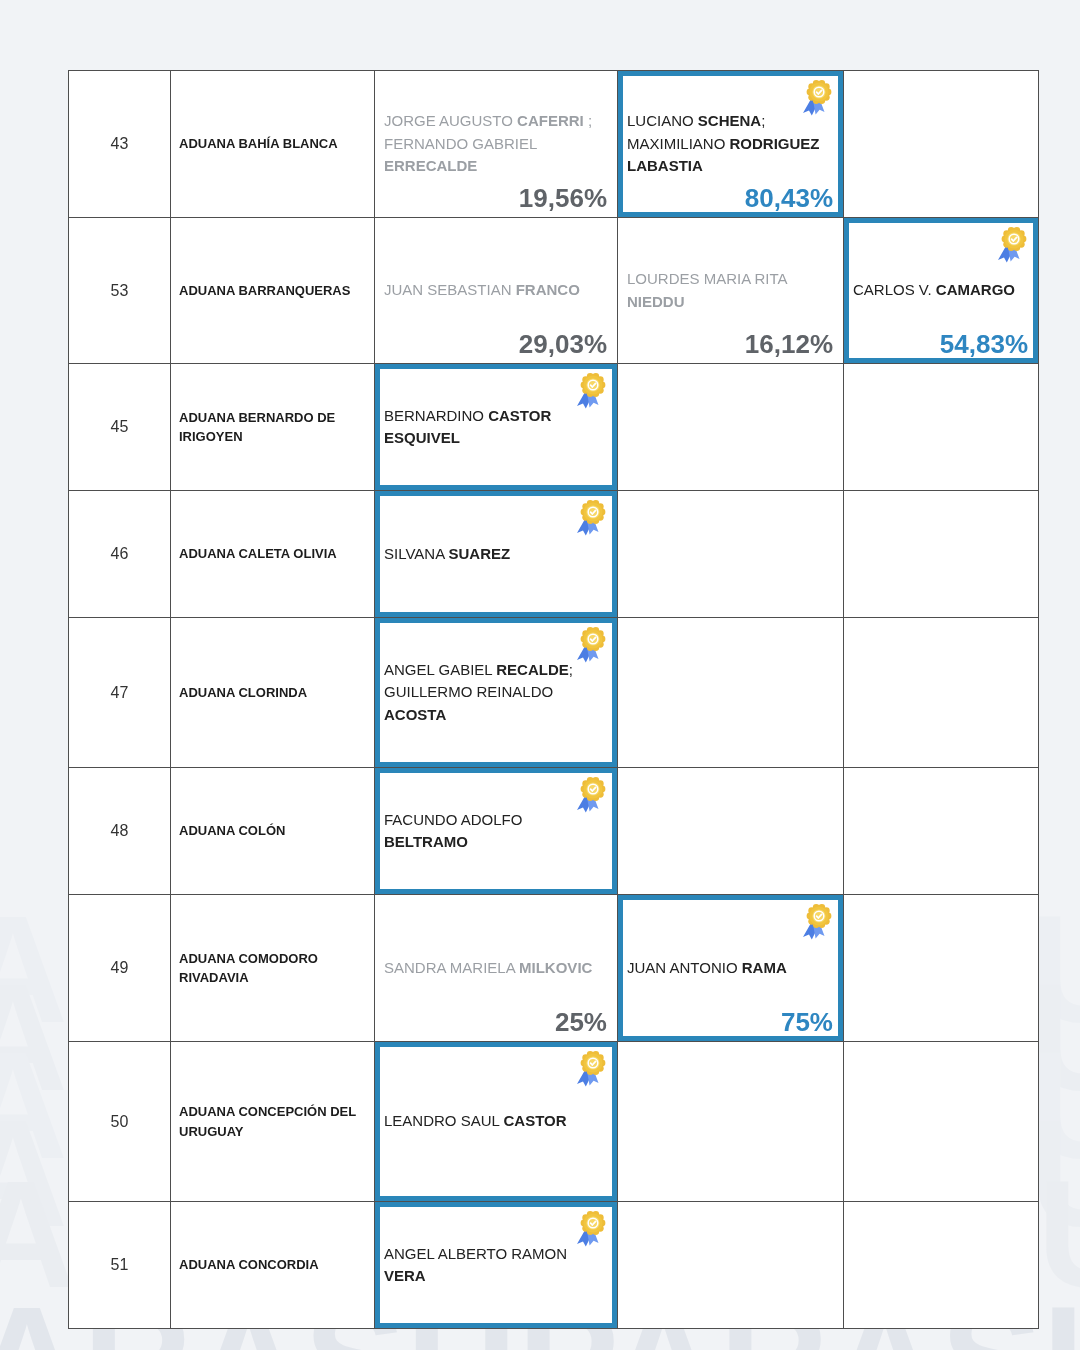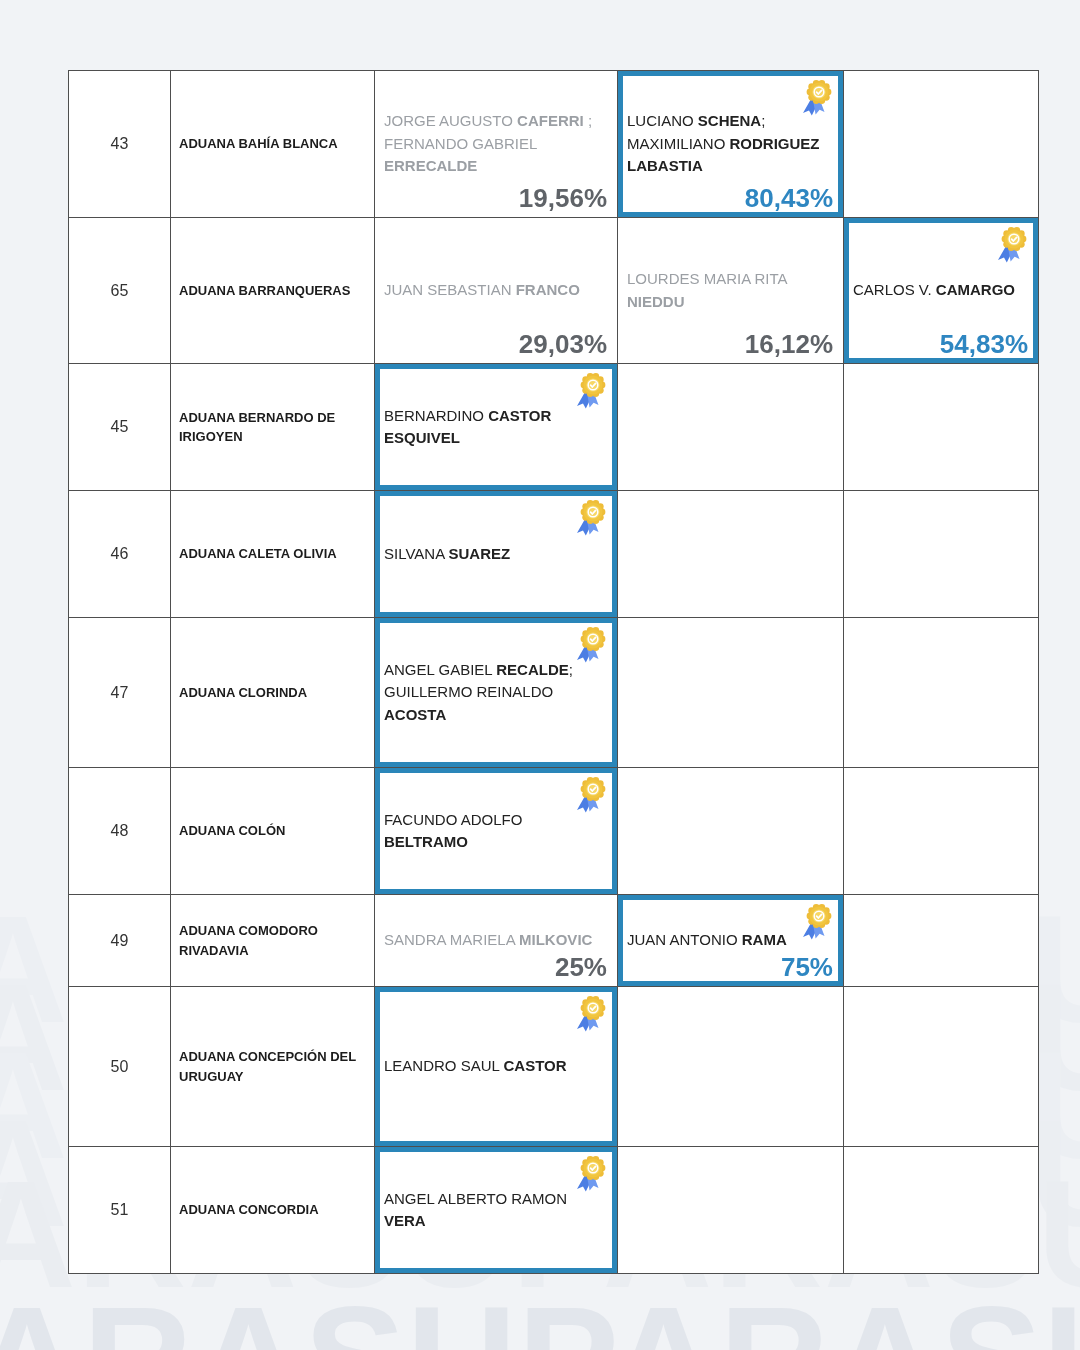--- a/index.html
+++ b/index.html
@@ -126,21 +126,21 @@
             <circle cx="21" cy="13" r="6.6" fill="#f7d765"></circle>
             <circle cx="21" cy="13" r="4.8" fill="none" stroke="#ffffff" stroke-width="1.5"></circle>
             <path d="M18.6 13.2 L20.3 15 L23.6 11.4" fill="none" stroke="#ffffff" stroke-width="1.8" stroke-linecap="round" stroke-linejoin="round"></path>
           </svg>
           <div class="name"><span>LUCIANO </span><span class="b">SCHENA</span><span>; MAXIMILIANO </span><span class="b">RODRIGUEZ LABASTIA</span></div>
           <div class="pct win">80,43%</div>
         </td>
         <td class="cell cand"></td>
       </tr>
       <tr style="height: 146px;">
-        <td class="cell num"><span>65</span></td>
+        <td class="cell num"><span>53</span></td>
         <td class="cell aduana"><span>ADUANA BARRANQUERAS</span></td>
         <td class="cell cand">
           <div class="name"><span>JUAN SEBASTIAN </span><span class="b">FRANCO</span></div>
           <div class="pct lose">29,03%</div>
         </td>
         <td class="cell cand">
           <div class="name"><span>LOURDES MARIA RITA </span><span class="b">NIEDDU</span></div>
           <div class="pct lose">16,12%</div>
         </td>
         <td class="cell cand winner">
@@ -277,21 +277,21 @@
             <circle cx="21" cy="13" r="9.5" fill="#f1c53f"></circle>
             <circle cx="21" cy="13" r="6.6" fill="#f7d765"></circle>
             <circle cx="21" cy="13" r="4.8" fill="none" stroke="#ffffff" stroke-width="1.5"></circle>
             <path d="M18.6 13.2 L20.3 15 L23.6 11.4" fill="none" stroke="#ffffff" stroke-width="1.8" stroke-linecap="round" stroke-linejoin="round"></path>
           </svg>
           <div class="name"><span>FACUNDO ADOLFO </span><br><span class="b">BELTRAMO</span></div>
         </td>
         <td class="cell cand"></td>
         <td class="cell cand"></td>
       </tr>
-      <tr style="height: 92px;">
+      <tr style="height: 147px;">
         <td class="cell num"><span>49</span></td>
         <td class="cell aduana"><span>ADUANA COMODORO RIVADAVIA</span></td>
         <td class="cell cand">
           <div class="name nowrap"><span>SANDRA MARIELA </span><span class="b">MILKOVIC</span></div>
           <div class="pct lose">25%</div>
         </td>
         <td class="cell cand winner">
           <svg class="medal" width="34" height="38" viewBox="0 0 34 38">
             <path d="M13 20 L5 34 L11 31.4 L13.8 36.4 L20 24 Z" fill="#4c7ee3"></path>
             <path d="M22 21 L26.5 33 L21.6 30.8 L17.6 35.6 L15.5 24 Z" fill="#6f9af0"></path>

